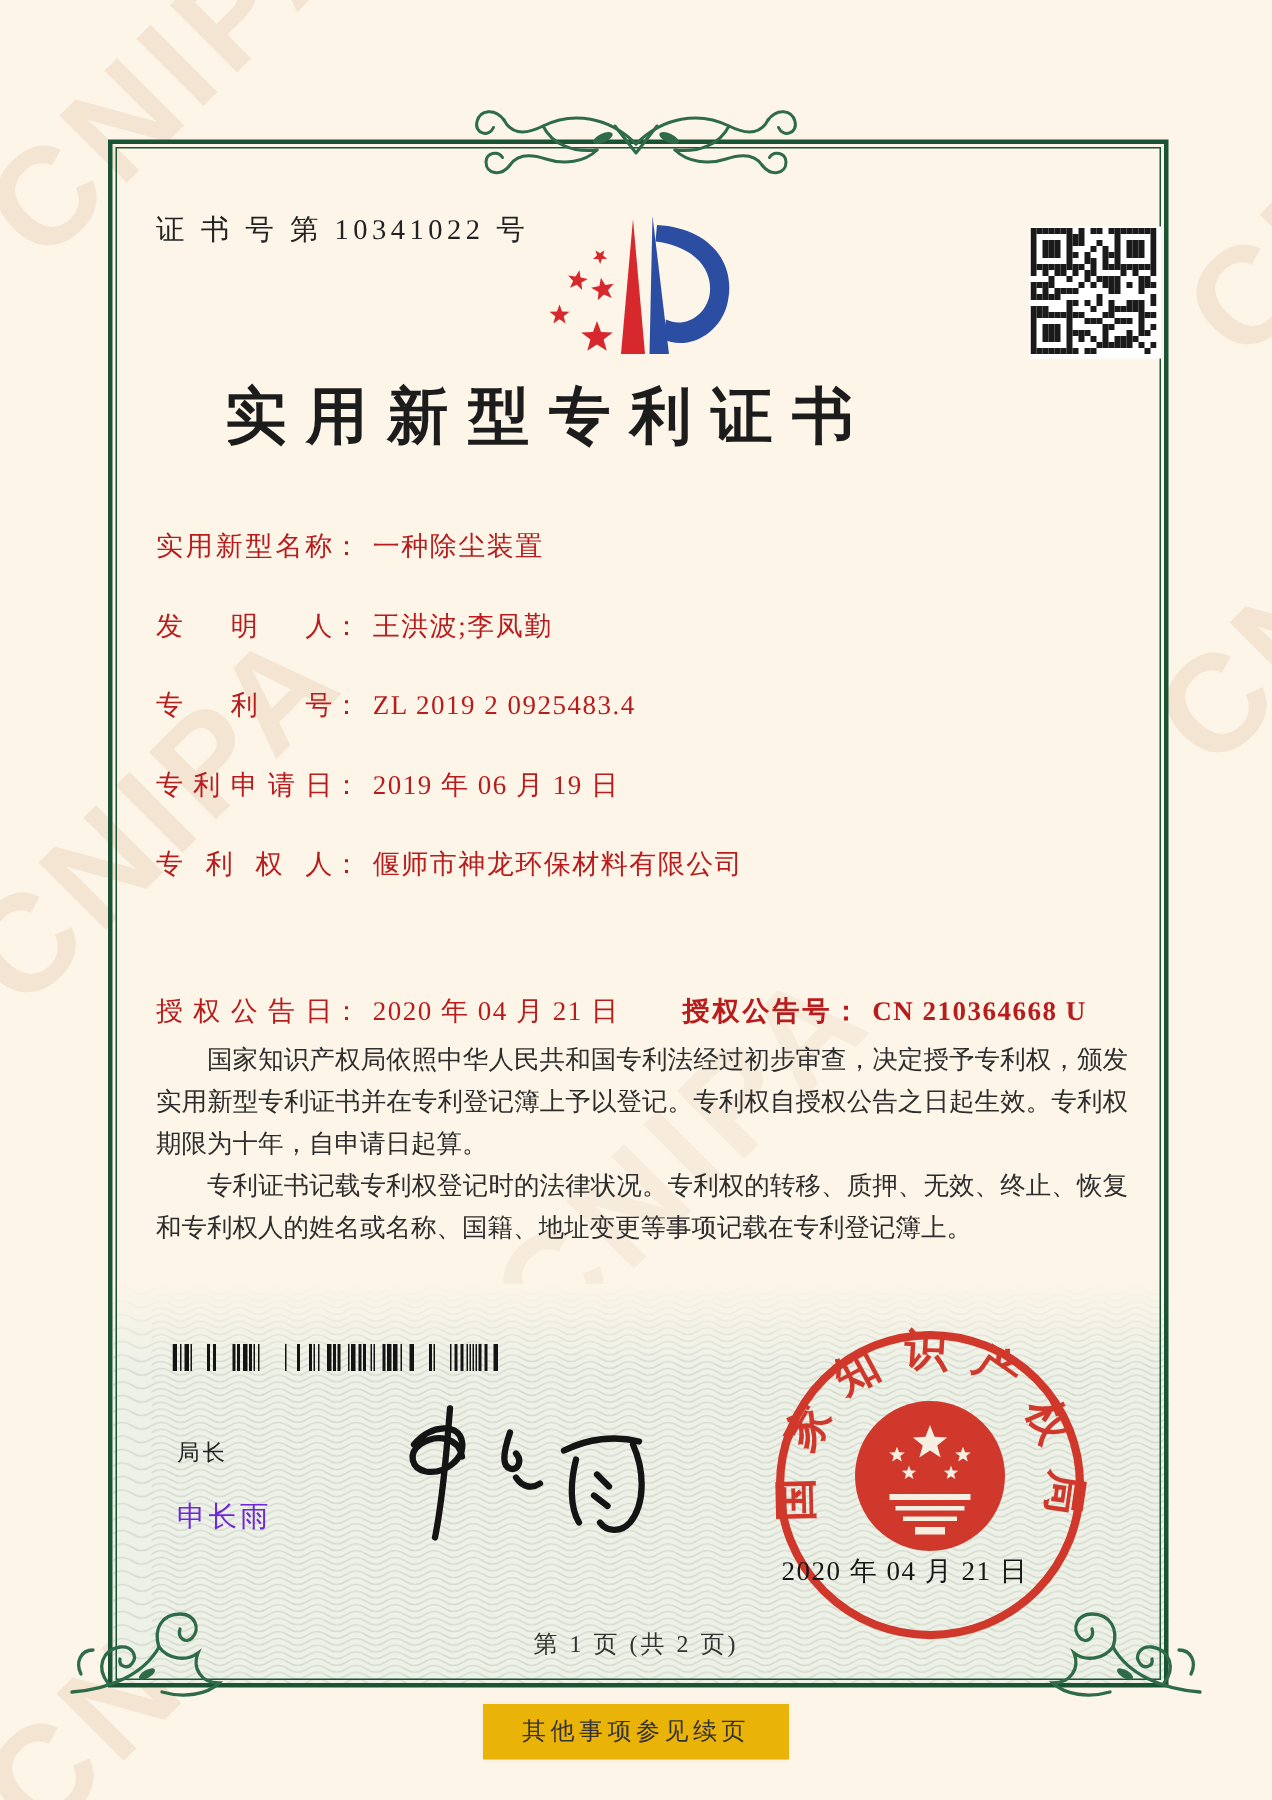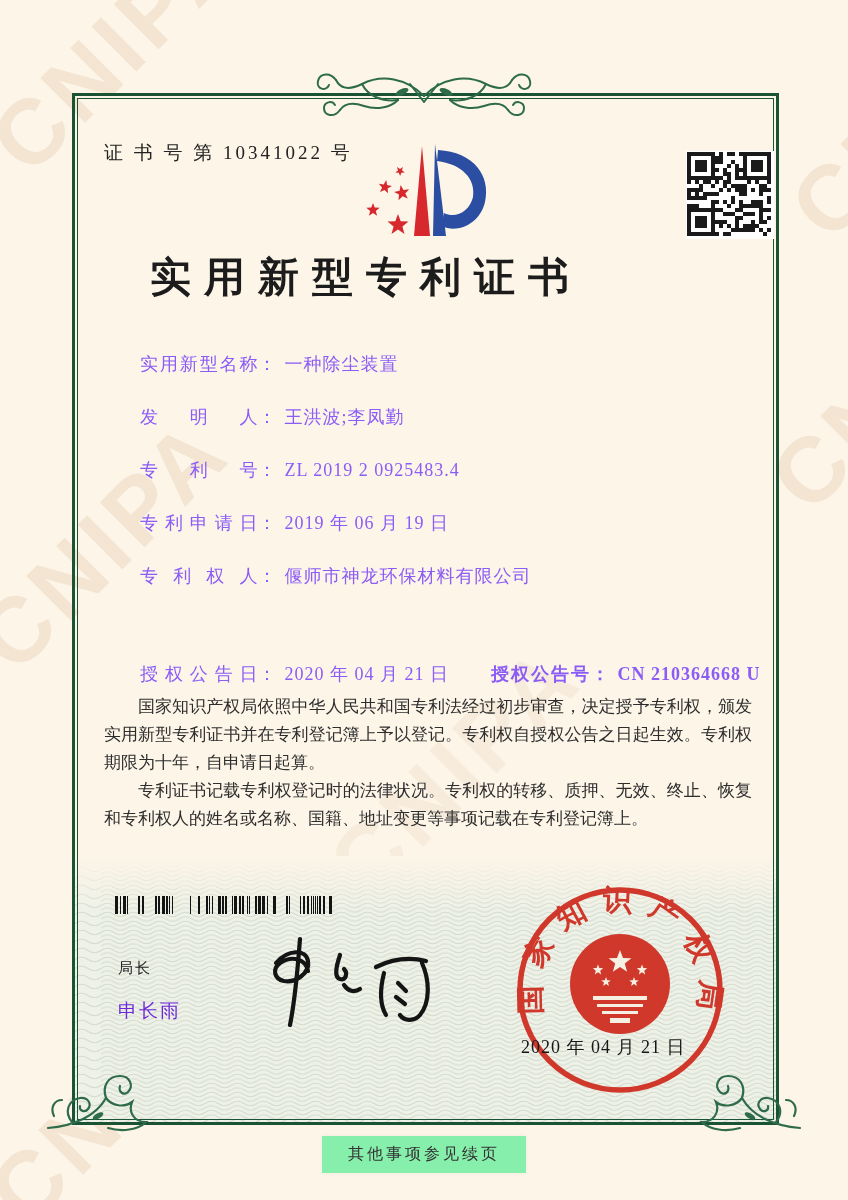--- a/index.html
+++ b/index.html
@@ -16,34 +16,34 @@
   
   .frame{position:absolute;left:72px;top:93px;width:701px;height:1026px;
       border:3px solid #1b5434;z-index:3;}
   .frame::after{content:"";position:absolute;inset:2px;border:1px solid #1b5434;}
   .ornament{position:absolute;z-index:4;}
   
   .ct{position:absolute;z-index:5;}
   .certno{left:104px;top:140px;font-size:19px;letter-spacing:3px;color:#222;}
   .title{left:0;top:250px;width:732px;text-align:center;font-size:41px;font-weight:bold;
       letter-spacing:13px;color:#1c1c1c;}
-  .frow{left:104px;width:660px;font-size:18px;color:#8b5cf6;letter-spacing:0.5px;margin-left:36px;}
+  .frow{left:104px;width:660px;font-size:18px;color:#b91c1c;letter-spacing:0.5px;}
   .flabel{display:inline-block;width:118px;text-align:justify;text-align-last:justify;
       vertical-align:top;}
   .fval{margin-left:8px;letter-spacing:1px;}
   .grant2{position:absolute;left:351px;top:0;font-weight:bold;}
   .paras{left:104px;top:693px;width:648px;font-size:17px;line-height:1.64;color:#2d2d2d;
       text-align:justify;}
   .paras p{margin:0;text-indent:2em;}
   .signt{left:118px;top:959px;font-size:15px;letter-spacing:2px;color:#222;}
   .signn{left:118px;top:998px;font-size:19px;letter-spacing:2px;color:#6d28d9;}
   .sealdate{left:521px;top:1035px;font-size:18px;letter-spacing:1px;color:#161616;z-index:6;}
   .pageinfo{left:0;top:1086px;width:848px;text-align:center;font-size:16px;color:#333;
       letter-spacing:2px;}
-  .footnote{left:50%;top:1136px;transform:translateX(-50%);background:#86efac;
+  .footnote{left:50%;top:1136px;transform:translateX(-50%);background:#eab308;
       padding:8px 26px;font-size:16px;letter-spacing:3px;color:#333;
       box-shadow:0 0 4px rgba(0,0,0,0.05);}
   .qrbox{left:686px;top:151px;width:86px;height:86px;background:#fff;padding:1px;}
   .svgabs{position:absolute;z-index:5;}
 </style>
 </head>
 <body>
 
 <div class="page">
 
@@ -473,16 +473,17 @@
           <polygon points="129.0,99.0 130.2,102.3 133.8,102.5 131.0,104.6 131.9,108.0 129.0,106.1 126.1,108.0 127.0,104.6 124.2,102.5 127.8,102.3"></polygon>
         </g>
       <rect x="88" y="118" width="54" height="4" fill="#f7f0e3"></rect>
       <rect x="92" y="126" width="46" height="3" fill="#f7f0e3"></rect>
       <rect x="97" y="133" width="36" height="3" fill="#f7f0e3"></rect>
       <rect x="105" y="140" width="20" height="5" fill="#f7f0e3"></rect>
     </g>
   </svg>
   <div class="ct sealdate">2020 年 04 月 21 日</div>
 
+  <div class="ct pageinfo">第 1 页 (共 2 页)</div>
 
   <div class="ct footnote">其他事项参见续页</div>
 
 </div>
 
 </body></html>

